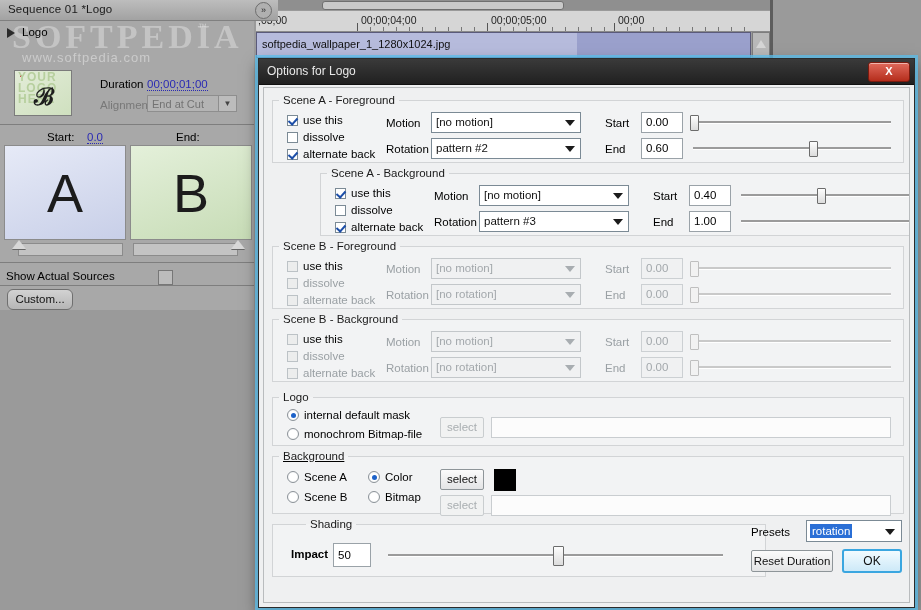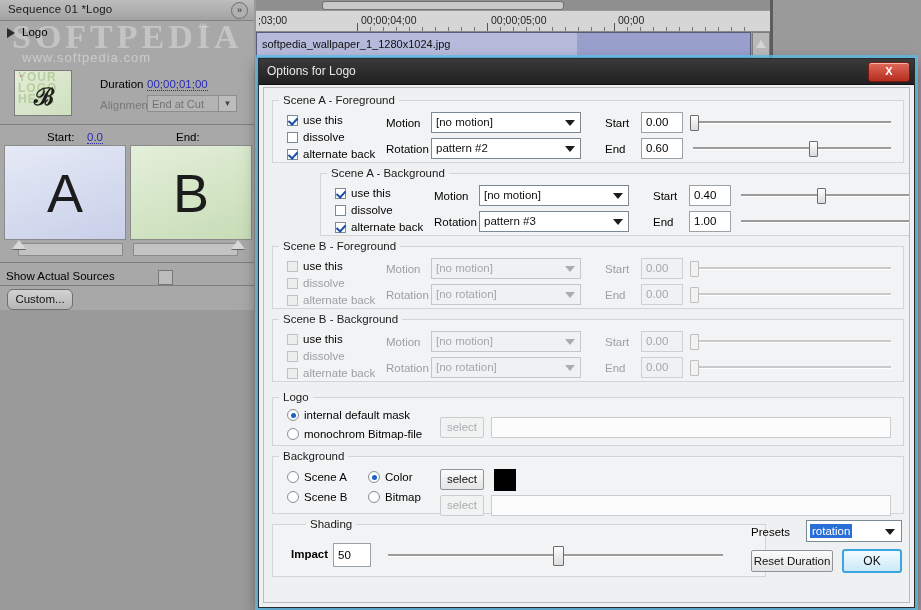--- a/index.html
+++ b/index.html
@@ -10,21 +10,21 @@
     font-family:"Liberation Sans", sans-serif;
     font-size:11px;color:#000;
     -webkit-font-smoothing:none;
   }
 
   
   #app{position:absolute;inset:0;background:#9a9a9a;}
 
   
   .lpanel{position:absolute;left:0;top:0;width:254px;height:310px;background:#a8a8a8;}
-  .lp-titlebar{position:absolute;left:0;top:0;width:254px;height:20px;
+  .lp-titlebar{position:absolute;left:0;top:0;width:278px;height:20px;
     background:linear-gradient(#bdbdbd,#a2a2a2);border-bottom:1px solid #808080;}
   .lp-title{position:absolute;left:8px;top:3px;font-size:11.5px;color:#1a1a1a;letter-spacing:.2px;}
   .lp-menubtn{position:absolute;right:6px;top:2px;width:15px;height:15px;border-radius:50%;
      border:1px solid #6d6d6d;background:#b0b0b0;color:#2a2a2a;font-size:9px;line-height:14px;text-align:center;}
 
   .lp-row-logo{position:absolute;left:0;top:22px;width:254px;height:22px;}
   .tri{position:absolute;left:7px;top:6px;width:0;height:0;
       border-left:8px solid #2b2b2b;border-top:5px solid transparent;border-bottom:5px solid transparent;}
   .lp-logolabel{position:absolute;left:22px;top:4px;font-size:11.5px;}
 
@@ -370,21 +370,21 @@
     </fieldset>
 
     <fieldset class="grp" style="left:8px;top:303px;width:630px;height:53px;">
       <legend>Logo</legend>
       <div class="cbrow" style="left:14px;top:6px;"><span class="rd on"></span><span>internal default mask</span></div>
       <div class="cbrow" style="left:14px;top:25px;"><span class="rd"></span><span>monochrom Bitmap-file</span></div>
       <div class="btn dis" style="left:167px;top:14px;width:44px;height:21px;line-height:19px;">select</div>
       <div class="txtbox" style="left:218px;top:14px;width:400px;"></div>
     </fieldset>
 
-    <fieldset class="grp" style="left:8px;top:362px;width:630px;height:62px;">
+    <fieldset class="grp" style="left:8px;top:362px;width:630px;height:62px;text-decoration:underline;">
       <legend>Background</legend>
       <div class="cbrow" style="left:14px;top:9px;"><span class="rd"></span><span>Scene A</span></div>
       <div class="cbrow" style="left:14px;top:29px;"><span class="rd"></span><span>Scene B</span></div>
       <div class="cbrow" style="left:95px;top:9px;"><span class="rd on"></span><span>Color</span></div>
       <div class="cbrow" style="left:95px;top:29px;"><span class="rd"></span><span>Bitmap</span></div>
       <div class="btn" style="left:167px;top:7px;width:44px;height:21px;line-height:19px;">select</div>
       <div class="swatch" style="left:221px;top:7px;"></div>
       <div class="btn dis" style="left:167px;top:33px;width:44px;height:21px;line-height:19px;">select</div>
       <div class="txtbox" style="left:218px;top:33px;width:400px;"></div>
     </fieldset>

